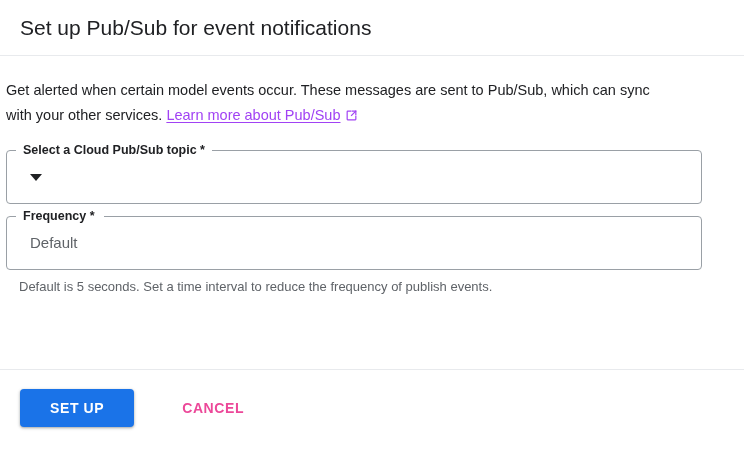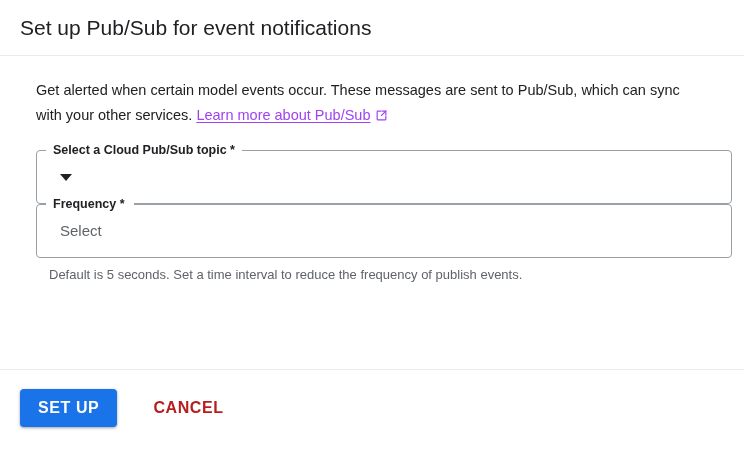--- a/index.html
+++ b/index.html
@@ -40,21 +40,21 @@
     font-size: 21px;
     font-weight: 400;
     line-height: 28px;
     color: #202124;
     letter-spacing: 0;
   }
 
   
   .dialog-body {
     flex: 1 1 auto;
-    padding: 22px 20px 0 36px;
+    padding: 22px 20px 0 6px;
     box-sizing: border-box;
   }
 
   .description {
     font-size: 14.5px;
     line-height: 25px;
     color: #202124;
     max-width: 672px;
     margin: 0 0 22px 0;
   }
@@ -70,20 +70,21 @@
     margin-left: 4px;
   }
   .open-in-new-icon svg { display: block; }
 
   
   .field {
     position: relative;
     width: 696px;
     height: 54px;
     box-sizing: border-box;
+    margin-bottom: 12px;
   }
   .field-outline {
     position: absolute;
     inset: 0;
     border: 1px solid #9aa0a6;
     border-radius: 4px;
     pointer-events: none;
   }
   
   .field-notch {
@@ -152,38 +153,38 @@
     flex: 0 0 76px;
     height: 76px;
     box-sizing: border-box;
     display: flex;
     align-items: center;
     padding: 0 20px;
     border-top: 1px solid #e8eaed;
   }
   .btn {
     font-family: "Liberation Sans", sans-serif;
-    font-size: 16px;
+    font-size: 14px;
     font-weight: 700;
     letter-spacing: 0.6px;
     border: none;
     cursor: pointer;
     border-radius: 4px;
     height: 38px;
     line-height: 38px;
-    padding: 0 18px;
+    padding: 0 30px;
   }
   .btn-primary {
     background: #1a73e8;
     color: #ffffff;
     box-shadow: 0 1px 2px rgba(60,64,67,0.30), 0 1px 3px 1px rgba(60,64,67,0.15);
   }
   .btn-text {
     background: transparent;
-    color: #b91c1c;
+    color: #ec4899;
     margin-left: 18px;
   }
 </style>
 </head>
 <body>
 
 <div class="dialog">
 
   <div class="dialog-header">
     <div class="dialog-title">Set up Pub/Sub for event notifications</div>
@@ -207,21 +208,21 @@
       <div class="field-content">
         <div class="select-arrow"></div>
       </div>
     </div>
 
     <div class="field" style="margin-bottom:4px;">
       <div class="field-outline"></div>
       <div class="field-notch" style="width:88px;"></div>
       <div class="field-label">Frequency *</div>
       <div class="field-content">
-        <div class="field-suffix">Select</div>
+        <div class="field-suffix">Default</div>
       </div>
     </div>
 
     <div class="field-hint">Default is 5 seconds. Set a time interval to reduce the frequency of publish events.</div>
 
   </div>
 
   <div class="dialog-footer">
     <button class="btn btn-primary">SET UP</button>
     <button class="btn btn-text">CANCEL</button>

